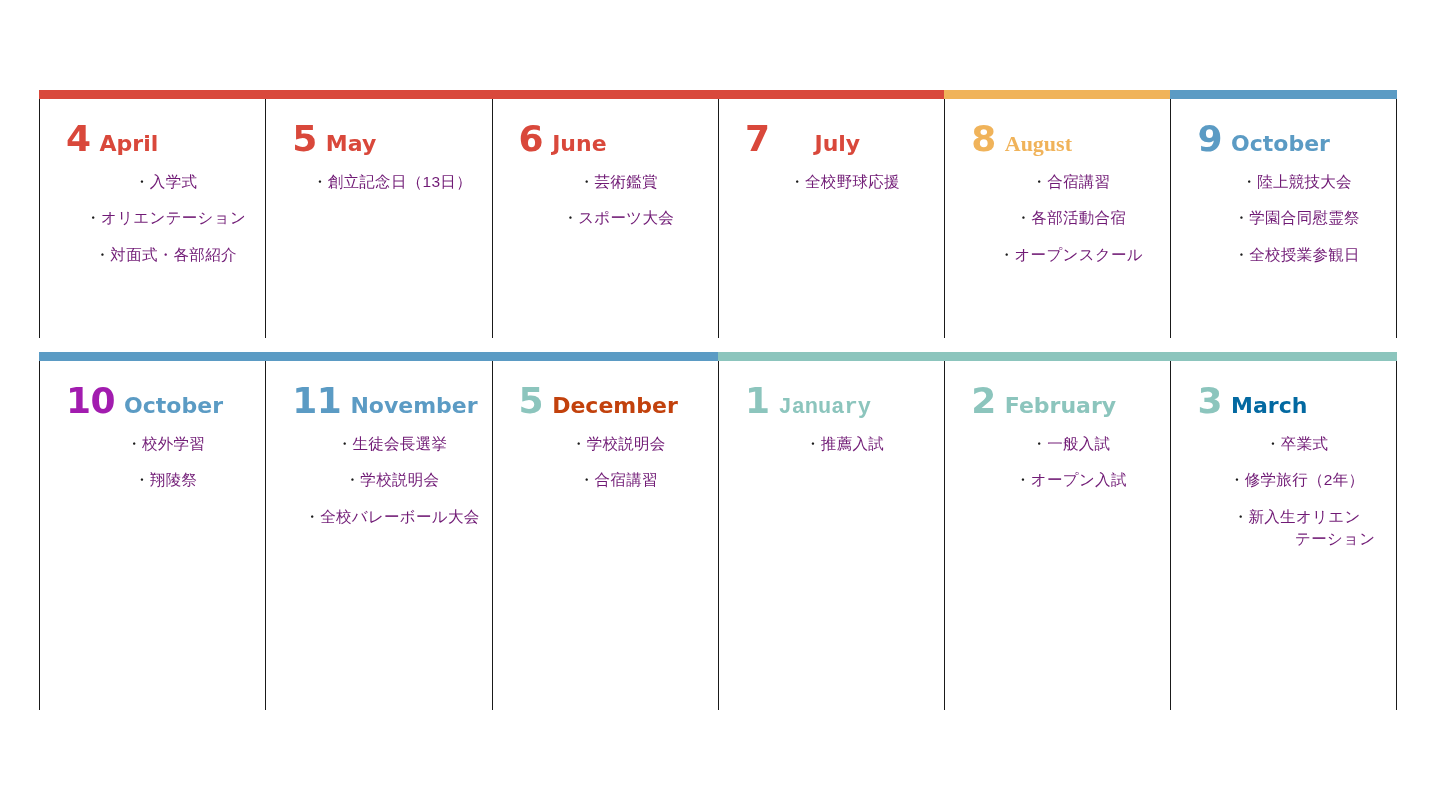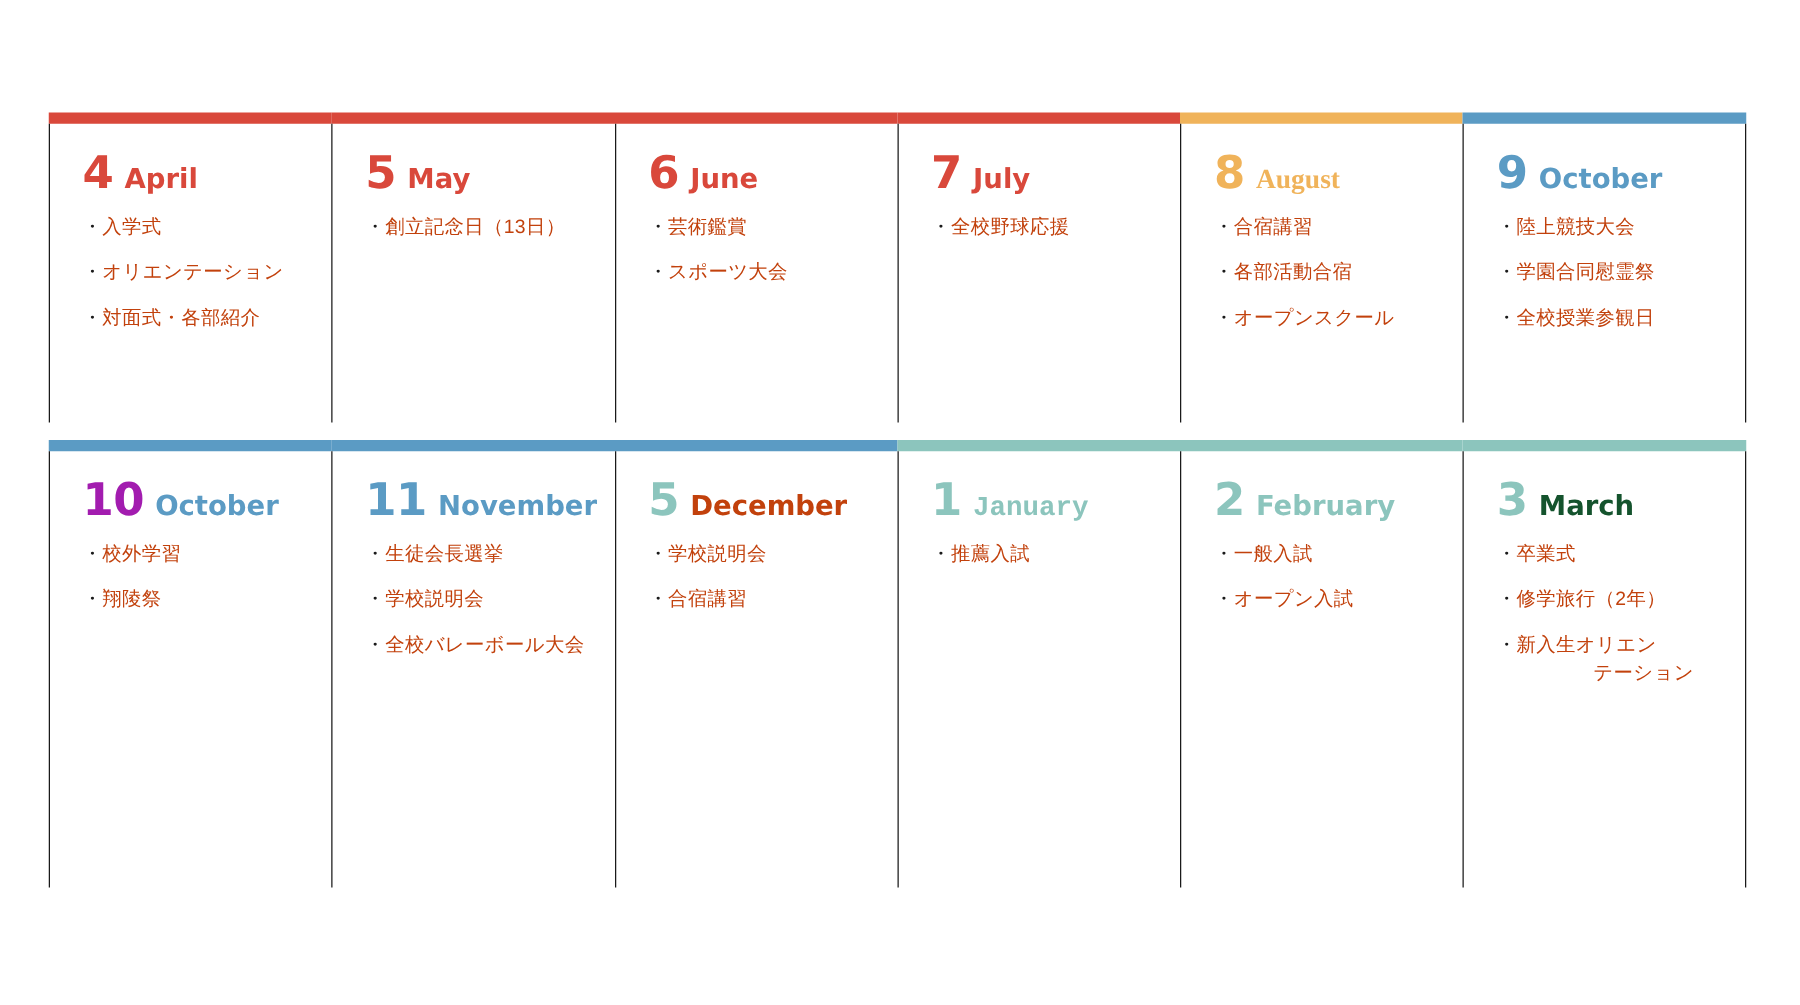--- a/index.html
+++ b/index.html
@@ -60,27 +60,28 @@
     font-family: "DejaVu Sans", sans-serif;
     font-size: 22px;
     font-weight: bold;
     line-height: 1;
   }
   .event-list {
     list-style: none;
   }
   .event-item {
     font-size: 15.5px;
-    color: #c2410c;
+    color: #701a75;
     line-height: 1.45;
     margin-bottom: 14px;
     padding-left: 14px;
     text-indent: -14px;
     letter-spacing: 0.3px;
     white-space: pre-line;
+    text-align: center;
   }
   .event-item::before {
     content: "・";
     color: #1a1a1a;
   }
 </style>
 </head>
 <body>
 
 <div id="calendar">
@@ -122,21 +123,21 @@
             <li class="event-item">芸術鑑賞</li>
             <li class="event-item">スポーツ大会</li>
           </ul>
         </div>
       </div>
       <div class="month-cell">
         <div class="top-bar" style="background: rgb(217, 72, 59);"></div>
         <div class="cell-body">
           <div class="month-head">
             <span class="month-num" style="color: rgb(217, 72, 59);">7</span>
-            <span class="month-name" style="color: rgb(217, 72, 59);">July</span>
+            <span class="month-name" style="color: rgb(217, 72, 59); margin-left: 36px;">July</span>
           </div>
           <ul class="event-list">
             <li class="event-item">全校野球応援</li>
           </ul>
         </div>
       </div>
       <div class="month-cell">
         <div class="top-bar" style="background: rgb(240, 179, 90);"></div>
         <div class="cell-body">
           <div class="month-head">
@@ -229,21 +230,21 @@
             <li class="event-item">一般入試</li>
             <li class="event-item">オープン入試</li>
           </ul>
         </div>
       </div>
       <div class="month-cell">
         <div class="top-bar" style="background: rgb(140, 197, 189);"></div>
         <div class="cell-body">
           <div class="month-head">
             <span class="month-num" style="color: rgb(140, 197, 189);">3</span>
-            <span class="month-name" style="color: #14532d; margin-top: 12px;">March</span>
+            <span class="month-name" style="color: #0369a1; margin-top: 12px;">March</span>
           </div>
           <ul class="event-list">
             <li class="event-item">卒業式</li>
             <li class="event-item">修学旅行（2年）</li>
             <li class="event-item">新入生オリエン
 　　　　テーション</li>
           </ul>
         </div>
       </div>
     </div>

